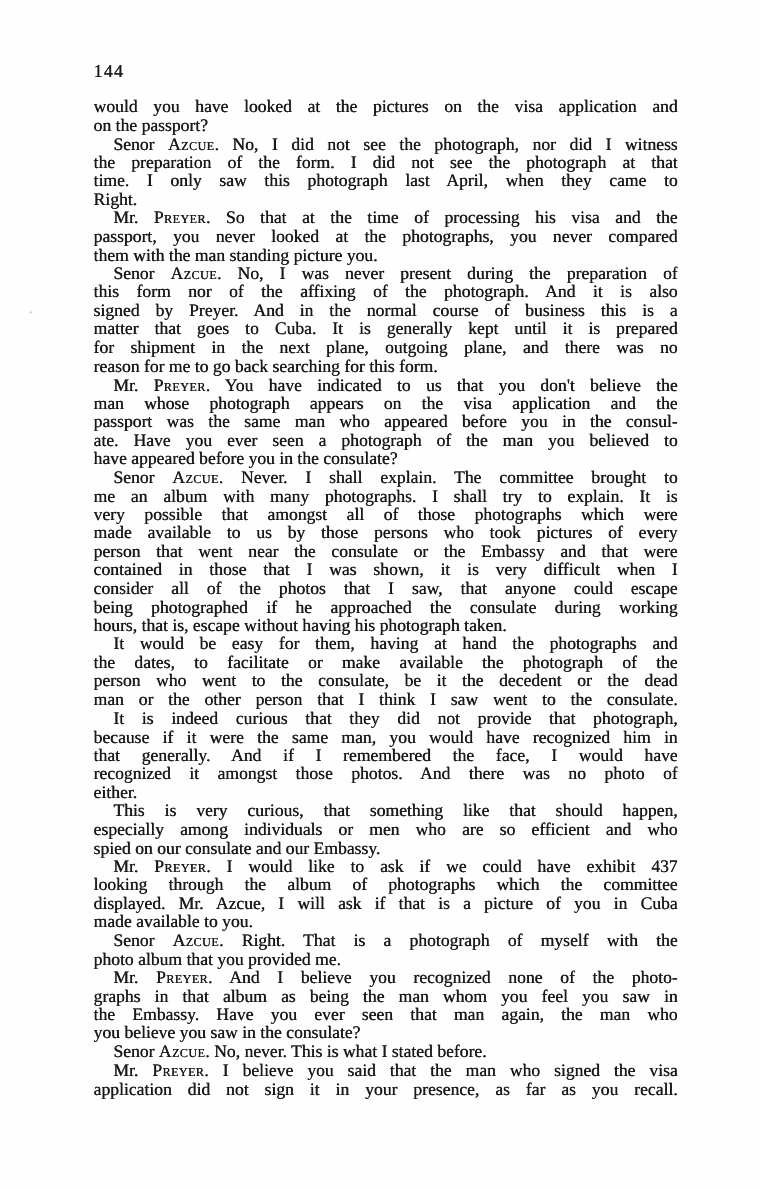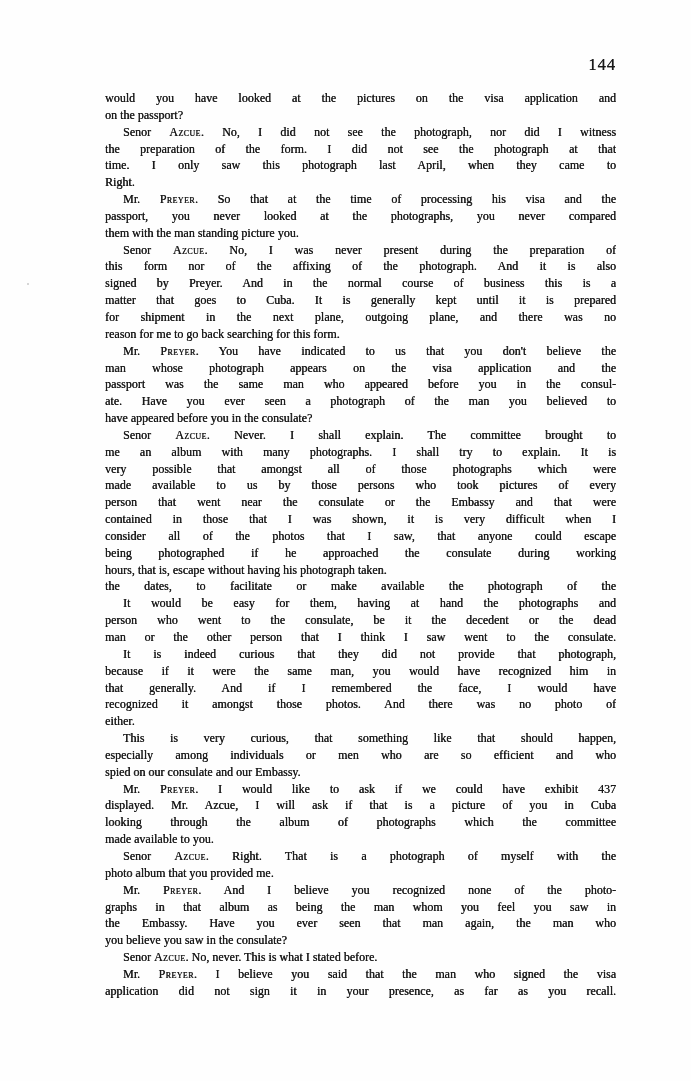--- a/index.html
+++ b/index.html
@@ -15,40 +15,39 @@
     overflow: hidden;
     font-family: "Liberation Serif", "DejaVu Serif", serif;
     color: #1a1a1a;
     text-shadow: 0.3px 0 0 #1a1a1a; 
   }
   .pageno {
     position: absolute;
     top: 55px;
     left: 85px;
     width: 531px;
-    text-align: right;
+    text-align: left;
     font-size: 16.5px;
     letter-spacing: 1px;
   }
   .textblock {
     position: absolute;
     left: 85px;
     top: 90px;
     width: 531px;
   }
   .para { margin: 0; padding: 0; }
   .line {
-    font-size: 12px;
+    font-size: 16px;
     line-height: 16.85px;
     height: 16.85px;
     white-space: normal;
     overflow: hidden;
     text-align: justify;
     text-align-last: justify;
-    margin-left: 20px;
   }
   .line.lastline {
     text-align: right;
     text-align-last: left;
   }
   .line.indent { text-indent: 18px; }
   .sc {
     font-variant: small-caps;
     letter-spacing: 0.4px;
   }
@@ -104,41 +103,41 @@
         <div class="line">me an album with many photographs. I shall try to explain. It is</div>
         <div class="line">very possible that amongst all of those photographs which were</div>
         <div class="line">made available to us by those persons who took pictures of every</div>
         <div class="line">person that went near the consulate or the Embassy and that were</div>
         <div class="line">contained in those that I was shown, it is very difficult when I</div>
         <div class="line">consider all of the photos that I saw, that anyone could escape</div>
         <div class="line">being photographed if he approached the consulate during working</div>
         <div class="line lastline">hours, that is, escape without having his photograph taken.</div>
       </div>
       <div class="para">
+        <div class="line indent">It would be easy for them, having at hand the photographs and</div>
         <div class="line">the dates, to facilitate or make available the photograph of the</div>
-        <div class="line indent">It would be easy for them, having at hand the photographs and</div>
         <div class="line">person who went to the consulate, be it the decedent or the dead</div>
         <div class="line">man or the other person that I think I saw went to the consulate.</div>
       </div>
       <div class="para">
         <div class="line indent">It is indeed curious that they did not provide that photograph,</div>
         <div class="line">because if it were the same man, you would have recognized him in</div>
         <div class="line">that generally. And if I remembered the face, I would have</div>
         <div class="line">recognized it amongst those photos. And there was no photo of</div>
         <div class="line lastline">either.</div>
       </div>
       <div class="para">
         <div class="line indent">This is very curious, that something like that should happen,</div>
         <div class="line">especially among individuals or men who are so efficient and who</div>
         <div class="line lastline">spied on our consulate and our Embassy.</div>
       </div>
       <div class="para">
         <div class="line indent"><span>Mr. </span><span class="sc">Preyer</span><span>. </span>I would like to ask if we could have exhibit 437</div>
+        <div class="line">looking through the album of photographs which the committee</div>
         <div class="line">displayed. Mr. Azcue, I will ask if that is a picture of you in Cuba</div>
-        <div class="line">looking through the album of photographs which the committee</div>
         <div class="line lastline">made available to you.</div>
       </div>
       <div class="para">
         <div class="line indent"><span>Senor </span><span class="sc">Azcue</span><span>. </span>Right. That is a photograph of myself with the</div>
         <div class="line lastline">photo album that you provided me.</div>
       </div>
       <div class="para">
         <div class="line indent"><span>Mr. </span><span class="sc">Preyer</span><span>. </span>And I believe you recognized none of the photo-</div>
         <div class="line">graphs in that album as being the man whom you feel you saw in</div>
         <div class="line">the Embassy. Have you ever seen that man again, the man who</div>

